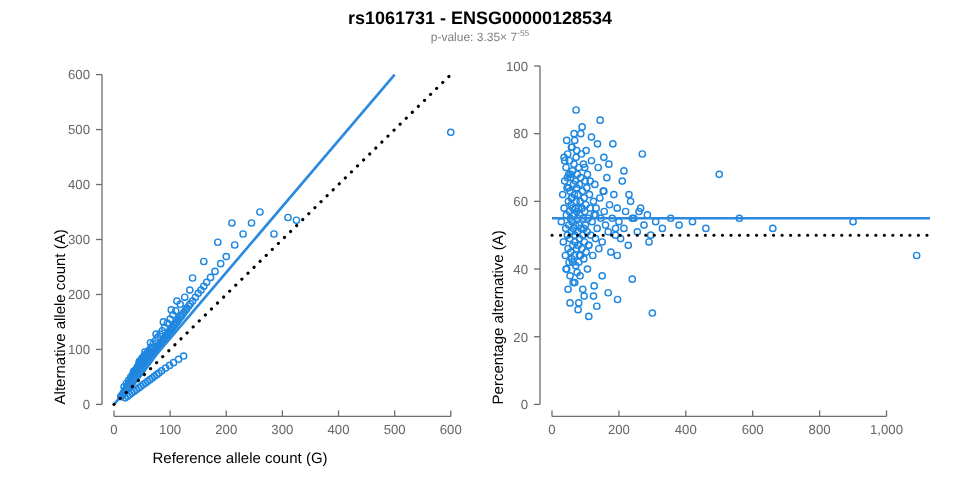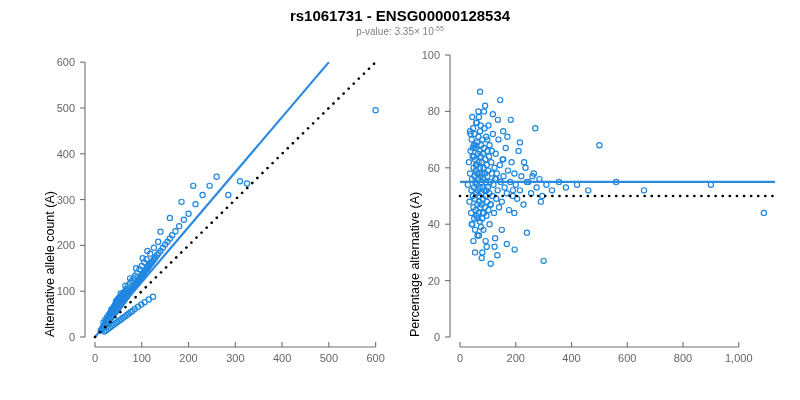--- a/index.html
+++ b/index.html
@@ -80,21 +80,21 @@
     font-family: "Liberation Sans", sans-serif;
   }
 </style>
 </head>
 <body>
 
 <div id="figure">
 
   <div id="title-block">
     <div id="main-title">rs1061731 - ENSG00000128534</div>
-    <div id="sub-title"><span>p-value: 3.35× 10</span><sup>-55</sup></div>
+    <div id="sub-title"><span>p-value: 3.35× 7</span><sup>-55</sup></div>
   </div>
 
   <div class="panel" id="panel-left">
     <svg class="plot-svg" id="svg-left" width="400" height="400">
         <line x1="85" y1="337" x2="85" y2="62.16129032258061" stroke="#6e6e6e" stroke-width="1.1"></line>
         <line x1="85" y1="337" x2="80" y2="337" stroke="#6e6e6e" stroke-width="1.1"></line>
         <text x="75" y="341" text-anchor="end" class="tick-label">0</text>
         <line x1="85" y1="291.19354838709677" x2="80" y2="291.19354838709677" stroke="#6e6e6e" stroke-width="1.1"></line>
         <text x="75" y="295.19354838709677" text-anchor="end" class="tick-label">100</text>
         <line x1="85" y1="245.38709677419354" x2="80" y2="245.38709677419354" stroke="#6e6e6e" stroke-width="1.1"></line>
@@ -348,20 +348,21 @@
             <circle cx="147.39" cy="250.88" r="2.6" fill="none" stroke="#1f87e0" stroke-width="1.2"></circle>
             <circle cx="160.48" cy="231.65" r="2.6" fill="none" stroke="#1f87e0" stroke-width="1.2"></circle>
             <circle cx="169.84" cy="217.90" r="2.6" fill="none" stroke="#1f87e0" stroke-width="1.2"></circle>
             <circle cx="181.53" cy="201.87" r="2.6" fill="none" stroke="#1f87e0" stroke-width="1.2"></circle>
             <circle cx="193.23" cy="185.84" r="2.6" fill="none" stroke="#1f87e0" stroke-width="1.2"></circle>
           </g>
           <line x1="95" y1="337" x2="328.8709677419355" y2="62.16129032258061" stroke="#2b8ade" stroke-width="2.2"></line>
           <line x1="95" y1="337" x2="375.64516129032256" y2="62.16129032258061" stroke="#000000" stroke-width="2.6" stroke-dasharray="0.1 7" stroke-linecap="round"></line>
         </g>
       </svg>
+    <div class="axis-title x-axis-title" id="xlab-left" style="left: 0px; width: 400px; top: 375px;">Reference allele count (G)</div>
     <div class="axis-title y-axis-title" id="ylab-left" style="left: 43px; top: 337px;">Alternative allele count (A)</div>
   </div>
 
   <div class="panel" id="panel-right">
     <svg class="plot-svg" id="svg-right" width="400" height="400">
         <line x1="50" y1="337" x2="50" y2="55" stroke="#6e6e6e" stroke-width="1.1"></line>
         <line x1="50" y1="337" x2="45" y2="337" stroke="#6e6e6e" stroke-width="1.1"></line>
         <text x="40" y="341" text-anchor="end" class="tick-label">0</text>
         <line x1="50" y1="280.6" x2="45" y2="280.6" stroke="#6e6e6e" stroke-width="1.1"></line>
         <text x="40" y="284.6" text-anchor="end" class="tick-label">20</text>

